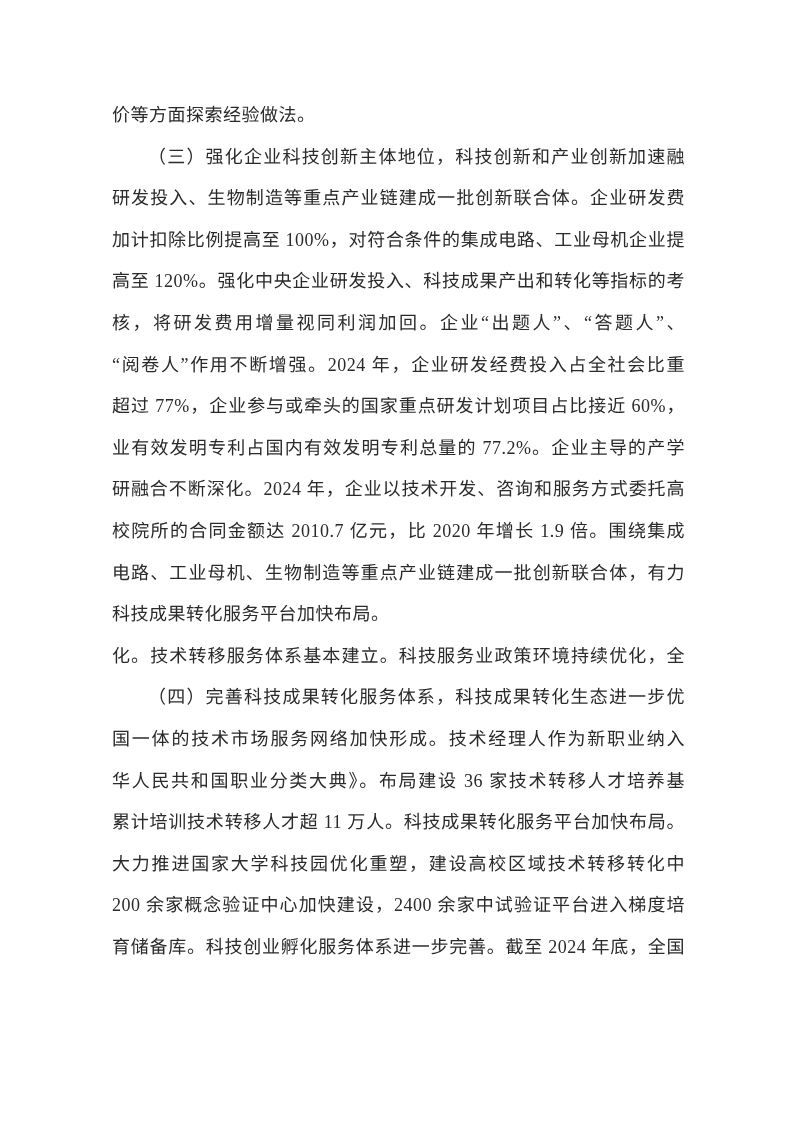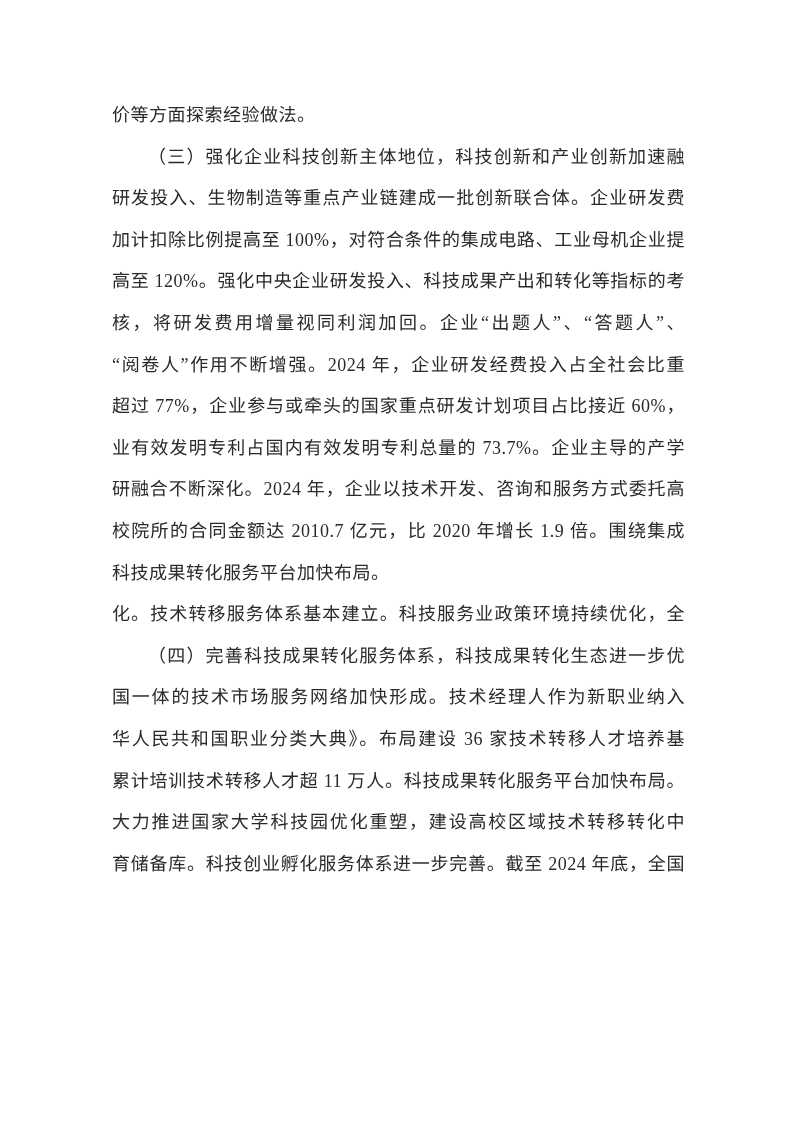--- a/index.html
+++ b/index.html
@@ -55,28 +55,30 @@
         <div class="line para-end">价等方面探索经验做法。</div>
       </div>
       <div class="paragraph">
         <div class="line indent">（三）强化企业科技创新主体地位，科技创新和产业创新加速融</div>
         <div class="line">研发投入、生物制造等重点产业链建成一批创新联合体。企业研发费用</div>
         <div class="line">加计扣除比例提高至 100%，对符合条件的集成电路、工业母机企业提</div>
         <div class="line">高至 120%。强化中央企业研发投入、科技成果产出和转化等指标的考</div>
         <div class="line">核，将研发费用增量视同利润加回。企业“出题人”、“答题人”、</div>
         <div class="line">“阅卷人”作用不断增强。2024 年，企业研发经费投入占全社会比重</div>
         <div class="line">超过 77%，企业参与或牵头的国家重点研发计划项目占比接近 60%，企</div>
-        <div class="line">业有效发明专利占国内有效发明专利总量的 73.7%。企业主导的产学</div>
+        <div class="line">业有效发明专利占国内有效发明专利总量的 77.2%。企业主导的产学</div>
         <div class="line">研融合不断深化。2024 年，企业以技术开发、咨询和服务方式委托高</div>
         <div class="line">校院所的合同金额达 2010.7 亿元，比 2020 年增长 1.9 倍。围绕集成</div>
+        <div class="line">电路、工业母机、生物制造等重点产业链建成一批创新联合体，有力</div>
         <div class="line para-end">科技成果转化服务平台加快布局。</div>
       </div>
       <div class="paragraph">
         <div class="line">化。技术转移服务体系基本建立。科技服务业政策环境持续优化，全</div>
         <div class="line indent">（四）完善科技成果转化服务体系，科技成果转化生态进一步优</div>
         <div class="line">国一体的技术市场服务网络加快形成。技术经理人作为新职业纳入《中</div>
         <div class="line">华人民共和国职业分类大典》。布局建设 36 家技术转移人才培养基地，</div>
         <div class="line">累计培训技术转移人才超 11 万人。科技成果转化服务平台加快布局。</div>
         <div class="line">大力推进国家大学科技园优化重塑，建设高校区域技术转移转化中心。</div>
+        <div class="line">200 余家概念验证中心加快建设，2400 余家中试验证平台进入梯度培</div>
         <div class="line">育储备库。科技创业孵化服务体系进一步完善。截至 2024 年底，全国</div>
       </div>
     </div>
 </div>
 
 </body></html>

